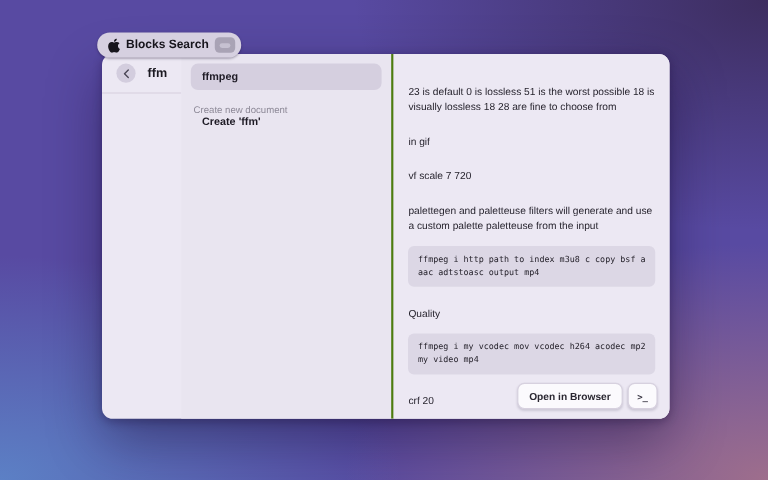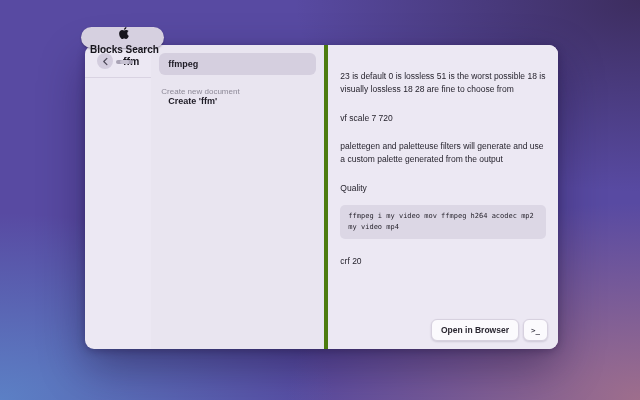--- a/index.html
+++ b/index.html
@@ -11,21 +11,20 @@
       radial-gradient(95% 85% at 100% 100%, rgba(162,112,139,.95), rgba(162,112,139,0) 58%),
       radial-gradient(90% 80% at 100% 0%, rgba(58,42,88,.9), rgba(58,42,88,0) 60%),
       #584aa2;
   }
   
   .tab-pill{
     position:absolute;left:81px;top:27px;height:21px;z-index:5;
     display:flex;align-items:center;gap:5px;padding:0 5px 0 9px;
     background:#d6d0e0;border-radius:11px;
     box-shadow:0 1px 2px rgba(20,10,40,.35);
-    flex-direction:column;
   }
   .apple-icon{width:10px;height:12px;display:flex;align-items:center;}
   .apple-icon svg{width:10px;height:12px;fill:#17151c;}
   .tab-label{font-size:10px;font-weight:700;color:#17151c;white-space:nowrap;}
   .camera-btn{
     width:17px;height:13px;background:#a9a3b5;border-radius:4px;
     display:flex;align-items:center;justify-content:center;
   }
   .camera-btn .slot{width:9px;height:4px;border-radius:2px;background:#c6c1d1;}
   
@@ -42,21 +41,21 @@
   .back-btn{
     width:16px;height:16px;border-radius:50%;background:#d3cdde;
     display:flex;align-items:center;justify-content:center;flex:0 0 16px;
   }
   .back-btn svg{width:7px;height:9px;stroke:#4d4958;fill:none;stroke-width:1.7;stroke-linecap:round;stroke-linejoin:round;}
   .search-query{font-size:10.5px;font-weight:700;color:#1b1921;}
   .win-body{flex:1;display:flex;min-height:0;}
   
   .sidebar{
     width:177px;flex:0 0 177px;box-sizing:border-box;background:#e9e5f0;
-    border-right:4px solid #4d7c0f;padding:8px 8px;
+    border-right:2px solid #4d7c0f;padding:8px 8px;
   }
   .side-selected{
     background:#d5cfdf;border-radius:6px;padding:6px 9px;
     font-size:9px;font-weight:700;color:#1e1b25;margin-bottom:12px;
   }
   .side-section{font-size:8px;color:#8d8997;padding:0 2px;margin:0 0 0;}
   .side-item{font-size:9px;font-weight:700;color:#1e1b25;padding:0 9px;}
   
   .detail{
     flex:1;min-width:0;position:relative;box-sizing:border-box;
@@ -110,24 +109,26 @@
   <div class="win-body">
 
     <div class="sidebar">
       <div class="side-selected">ffmpeg</div>
       <div class="side-section">Create new document</div>
       <div class="side-item">Create 'ffm'</div>
     </div>
 
     <div class="detail">
       <p class="para">23 is default 0 is lossless 51 is the worst possible 18 is visually lossless 18 28 are fine to choose from</p>
+      <p class="para">in gif</p>
       <p class="para">vf scale 7 720</p>
-      <p class="para">palettegen and paletteuse filters will generate and use a custom palette generated from the output</p>
+      <p class="para">palettegen and paletteuse filters will generate and use a custom palette paletteuse from the input</p>
+      <div class="codeblock">ffmpeg i http path to index m3u8 c copy bsf a aac adtstoasc output mp4</div>
       <p class="para">Quality</p>
-      <div class="codeblock">ffmpeg i my video mov ffmpeg h264 acodec mp2 my video mp4</div>
+      <div class="codeblock">ffmpeg i my vcodec mov vcodec h264 acodec mp2 my video mp4</div>
       <p class="para">crf 20</p>
 
     </div>
 
   </div>
 
   <div class="footer-actions">
     <div class="action-btn">Open in Browser</div>
     <div class="action-btn terminal-btn">&gt;_</div>
   </div>

